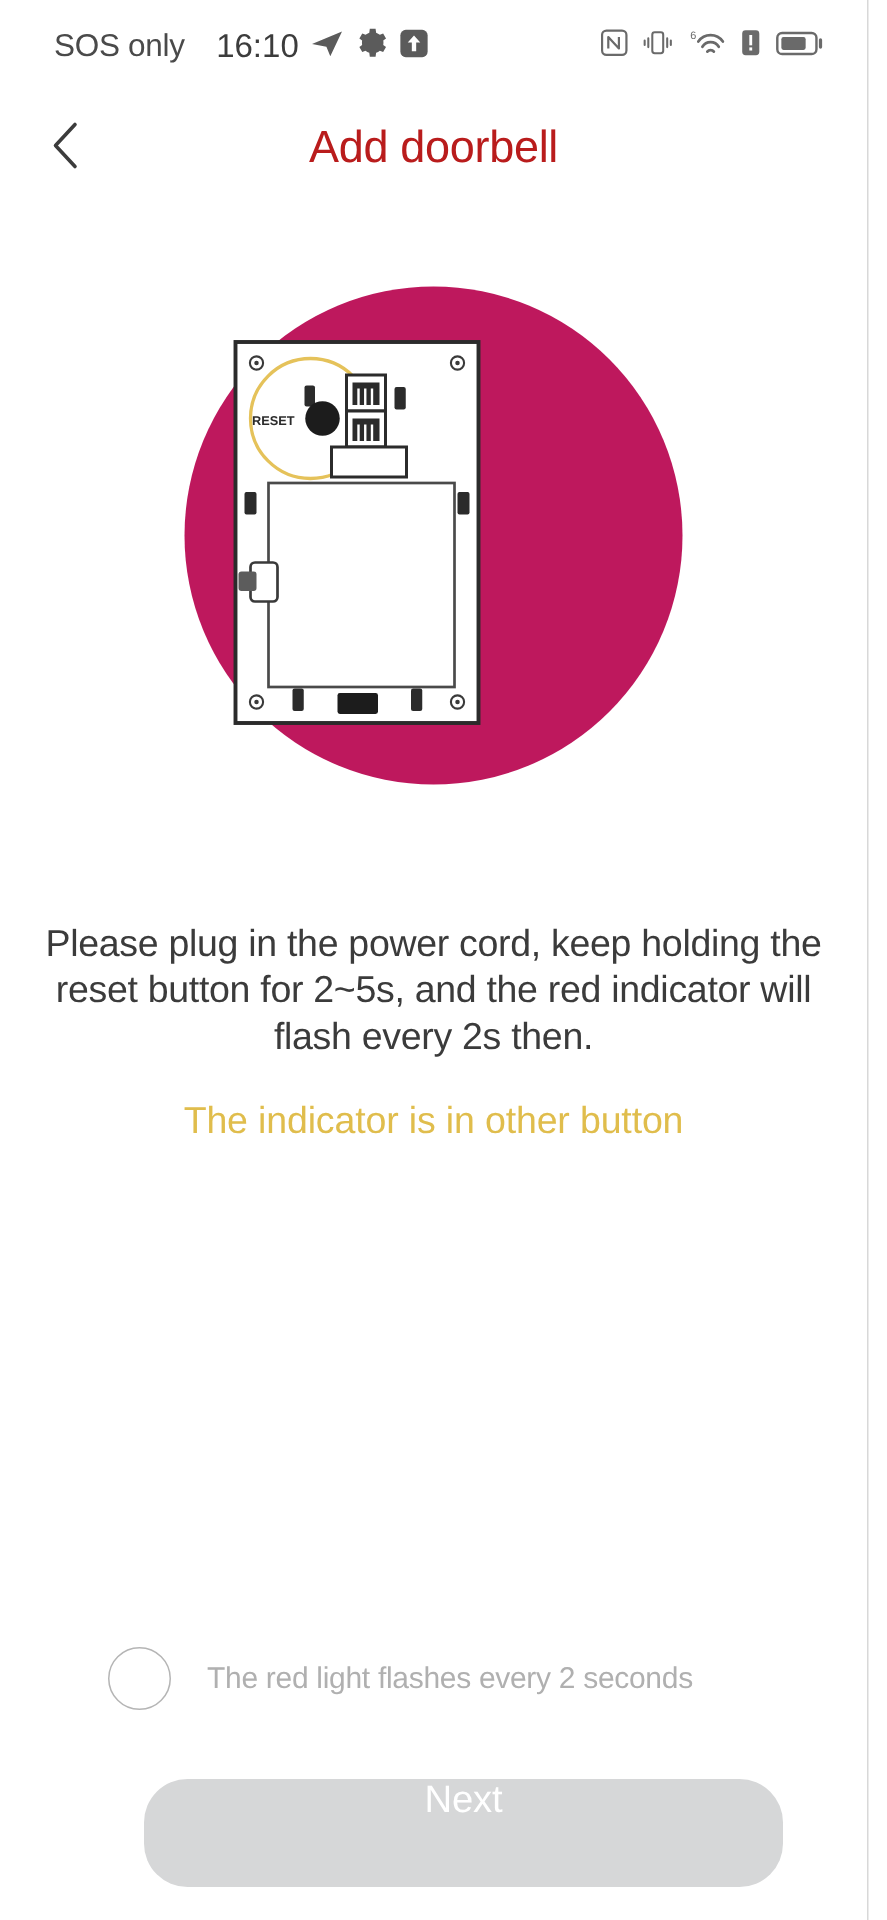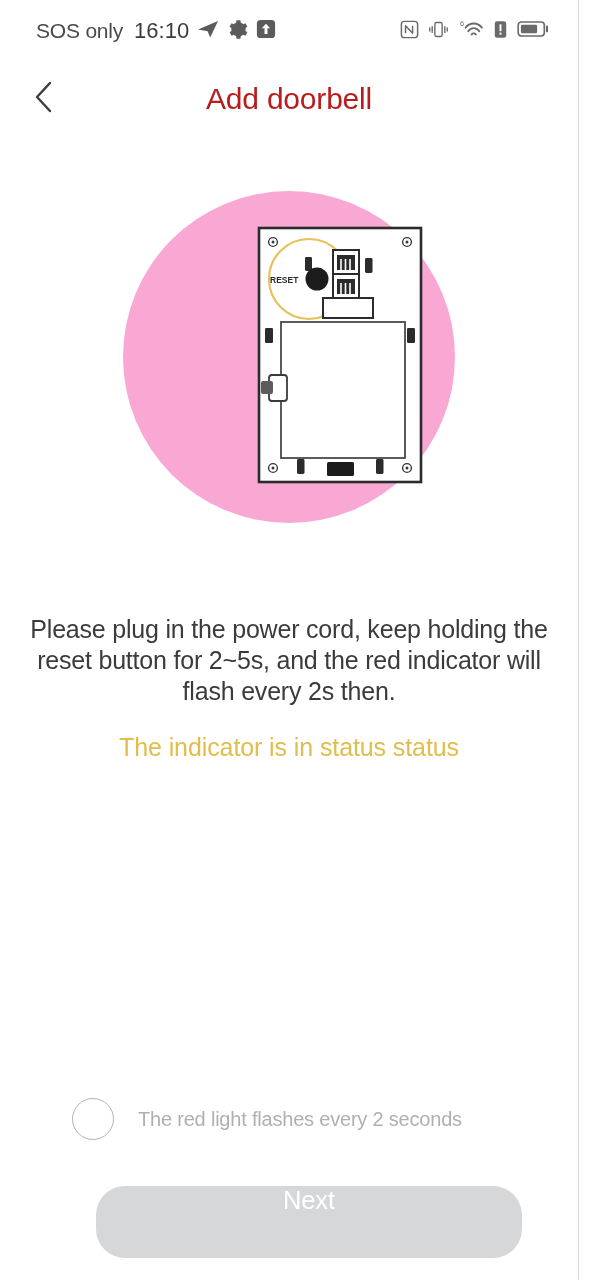--- a/index.html
+++ b/index.html
@@ -35,21 +35,21 @@
     justify-content:space-between;
     padding:0 28px 0 36px;
   }
   .status-left { display:flex; align-items:center; gap:8px; }
   .status-carrier {
     font-size:21px; color:#4a4a4a; letter-spacing:-0.2px;
     font-family:"Liberation Sans", sans-serif;
   }
   .status-time {
     font-size:22px; color:#3c3c3c; letter-spacing:0px;
-    margin-left:3px;
+    margin-left:13px;
   }
   .status-right { display:flex; align-items:center; gap:9px; }
   .sicon { display:block; }
 
   
   .header {
     position:absolute; top:62px; left:0;
     width:578px; height:74px;
     display:flex; align-items:center;
   }
@@ -68,22 +68,22 @@
 
   
   .illustration-wrap {
     position:absolute; top:190px; left:0;
     width:578px; height:334px;
     display:flex; align-items:center; justify-content:center;
   }
   .illus-circle {
     width:332px; height:332px;
     border-radius:50%;
-    background:#f9a8d4;
-    display:flex; align-items:center; justify-content:flex-end;
+    background:#be185d;
+    display:flex; align-items:center; justify-content:flex-start;
   }
 
   
   .instruction {
     position:absolute; top:614px; left:0;
     width:578px;
     padding:0 24px;
     text-align:center;
     font-size:25px;
     line-height:1.23;
@@ -270,21 +270,21 @@
           <rect x="151" y="249" width="7.5" height="15" rx="1.4" fill="#2b2b2b"></rect>
 
           <rect x="102" y="252" width="27" height="14" rx="1.6" fill="#1c1c1c"></rect>
         </svg>
         </span>
       </div>
     </div>
 
     <div class="instruction">Please plug in the power cord, keep holding the reset button for 2~5s, and the red indicator will flash every 2s then.</div>
 
-    <div class="other-status-link">The indicator is in status status</div>
+    <div class="other-status-link">The indicator is in other button</div>
 
     <div class="confirm-row">
       <span class="confirm-circle"></span>
       <span class="confirm-label">The red light flashes every 2 seconds</span>
     </div>
 
     <button class="next-btn" disabled="">
       <span class="next-label">Next</span>
     </button>
 

